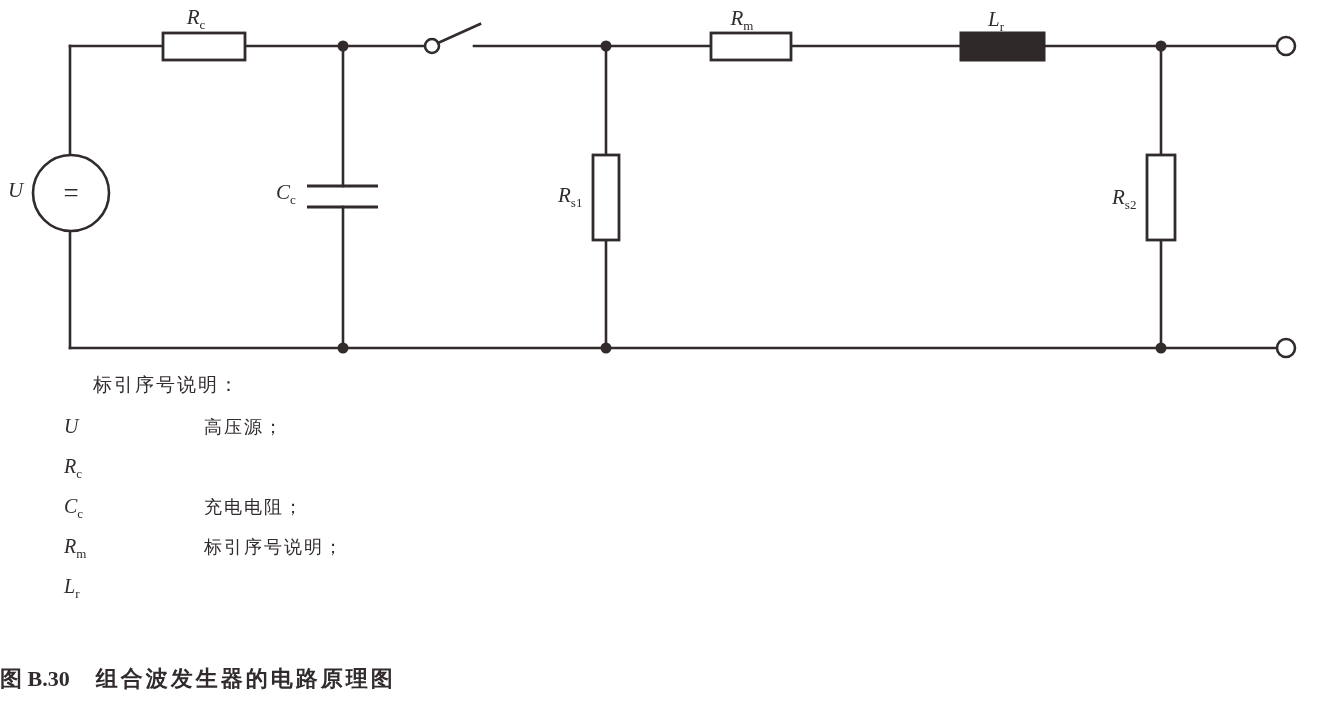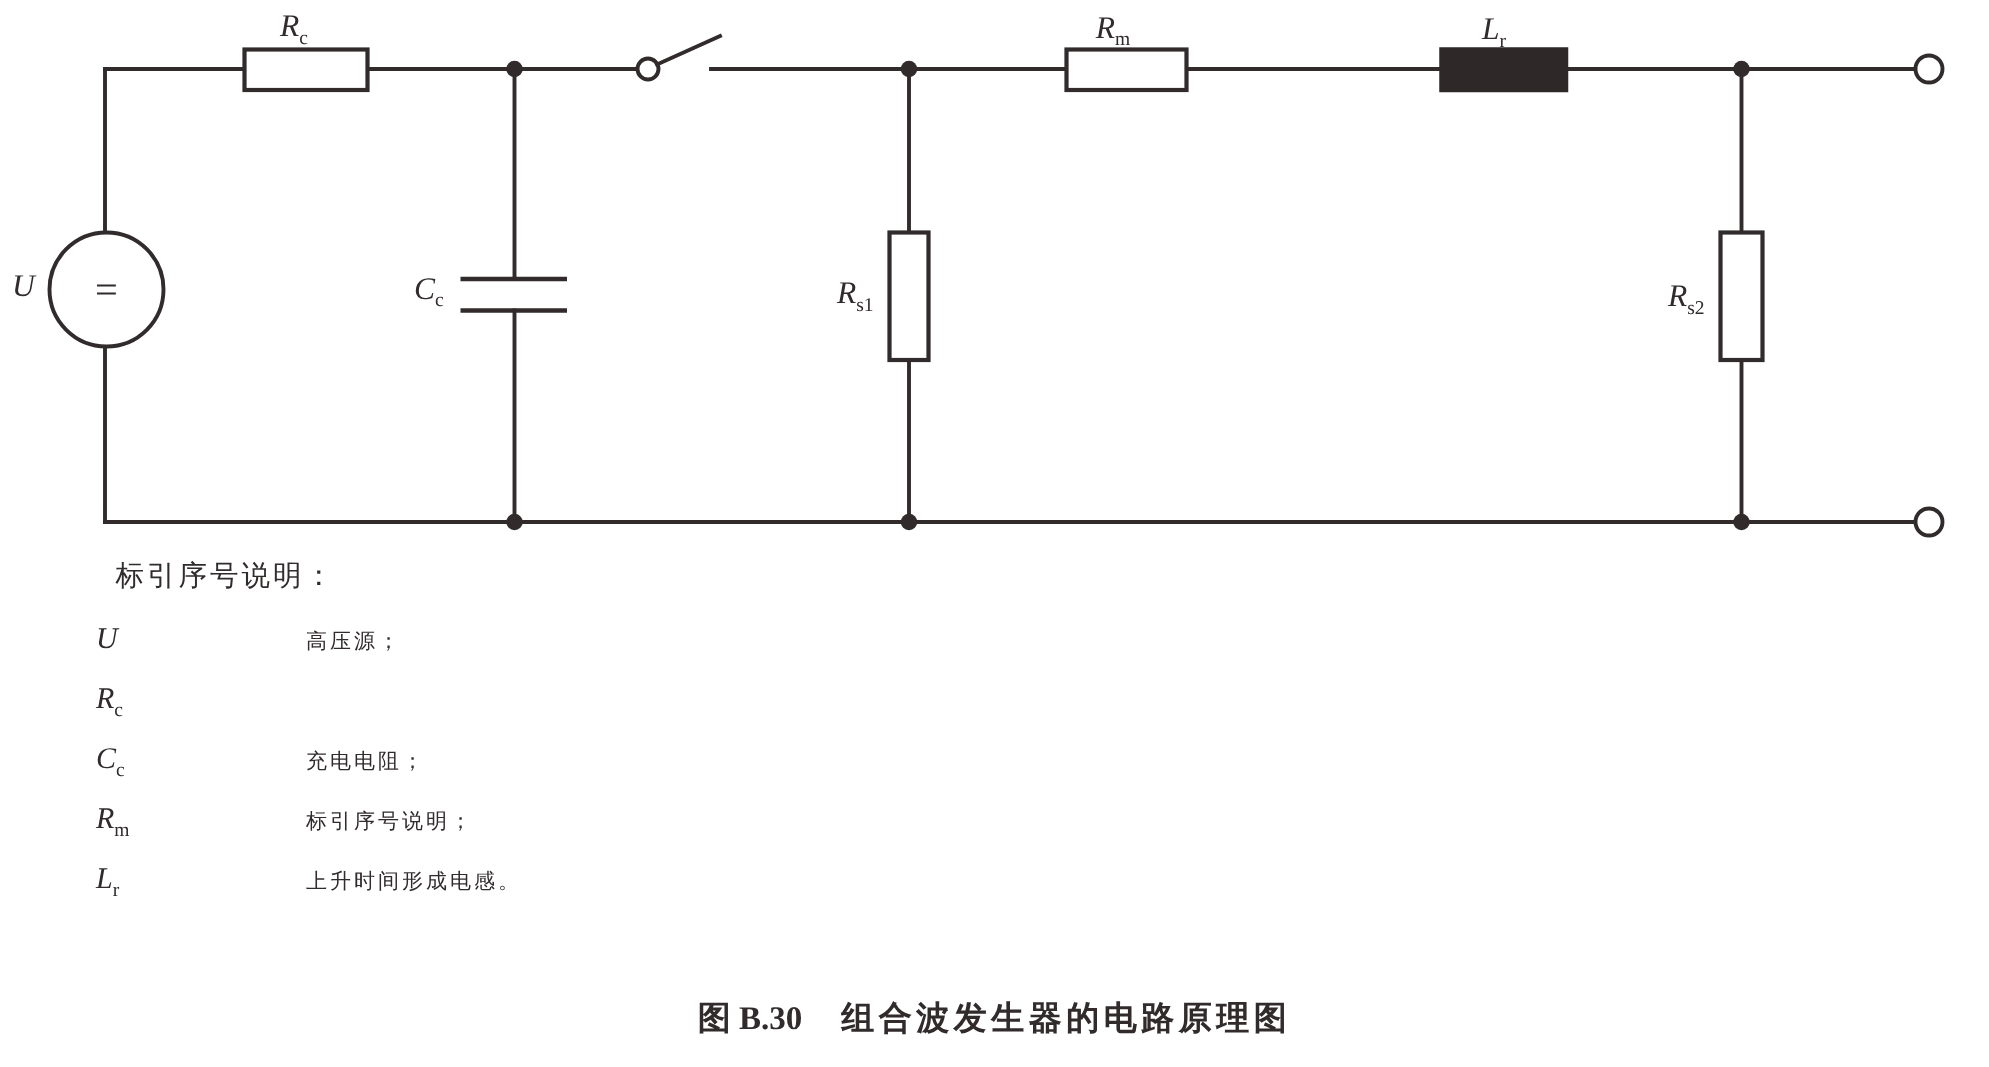--- a/index.html
+++ b/index.html
@@ -28,38 +28,38 @@
 
   
   .clabel{font-family:"Liberation Serif","DejaVu Serif",serif;fill:var(--line);}
   .clabel .main{font-style:italic;font-size:21px;}
   .clabel .subs{font-style:normal;font-size:13px;}
   .eqsym{font-family:"Liberation Serif","DejaVu Serif",serif;font-size:27px;fill:var(--line);font-style:normal;}
 
   
   .legend{position:absolute;left:64px;top:370px;width:760px;}
   .legend-heading{
-    margin-left:13px;font-size:19px;letter-spacing:2px;
+    margin-left:29px;font-size:19px;letter-spacing:2px;
     font-family:"Liberation Serif","DejaVu Serif",serif;
     height:36px;line-height:30px;
   }
   .legend-row{display:flex;align-items:baseline;height:40px;line-height:40px;}
   .legend-sym{
     flex:0 0 140px;font-size:20px;
     font-family:"Liberation Serif","DejaVu Serif",serif;
   }
   .legend-sym i{font-style:italic;}
   .legend-sym sub{font-size:13px;font-style:normal;line-height:0;}
   .legend-sym .sep{font-style:normal;}
-  .legend-desc{font-size:14px;letter-spacing:2px;}
+  .legend-desc{font-size:18px;letter-spacing:2px;}
 
   
   .caption{
     position:absolute;left:0;top:664px;width:1326px;
-    text-align:center;font-weight:bold;font-size:22px;
+    text-align:left;font-weight:bold;font-size:22px;
     font-family:"Liberation Serif","DejaVu Serif",serif;
   }
   .caption .cap-title{margin-left:26px;letter-spacing:3px;}
 </style>
 </head>
 <body>
 
 <div class="stage">
 
   <svg width="1326" height="365" viewBox="0 0 1326 365">
@@ -156,21 +156,20 @@
     </div>
 
 
     <div class="legend-row">
       <span class="legend-sym"><i>R</i><sub>m</sub><span class="sep"></span><i></i><sub></sub></span>
       <span class="legend-desc">标引序号说明；</span>
     </div>
 
     <div class="legend-row">
       <span class="legend-sym"><i>L</i><sub>r</sub><span class="sep"></span><i></i><sub></sub></span>
-      <span class="legend-desc">上升时间形成电感。</span>
     </div>
   </div>
 
   <div class="caption">
     <span class="cap-prefix">图 B.30</span><span class="cap-title">组合波发生器的电路原理图</span>
   </div>
 
 </div>
 
 </body></html>

